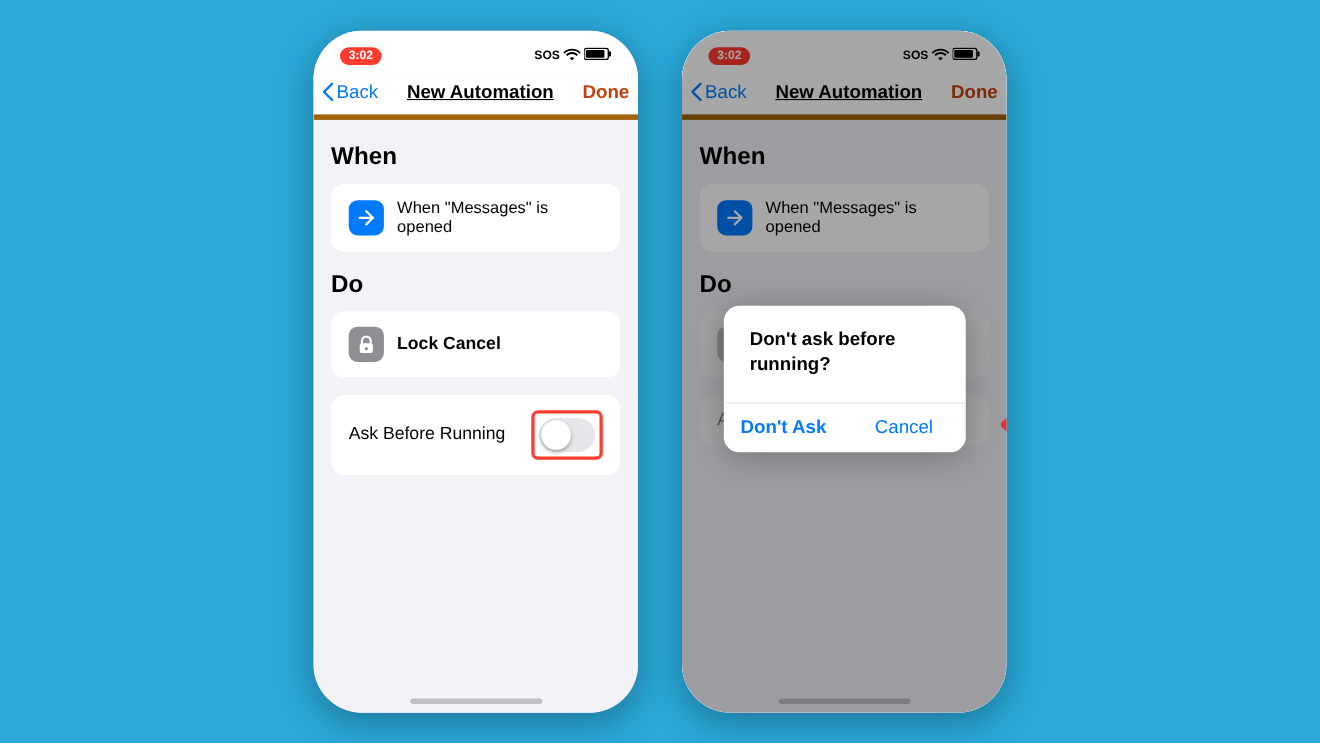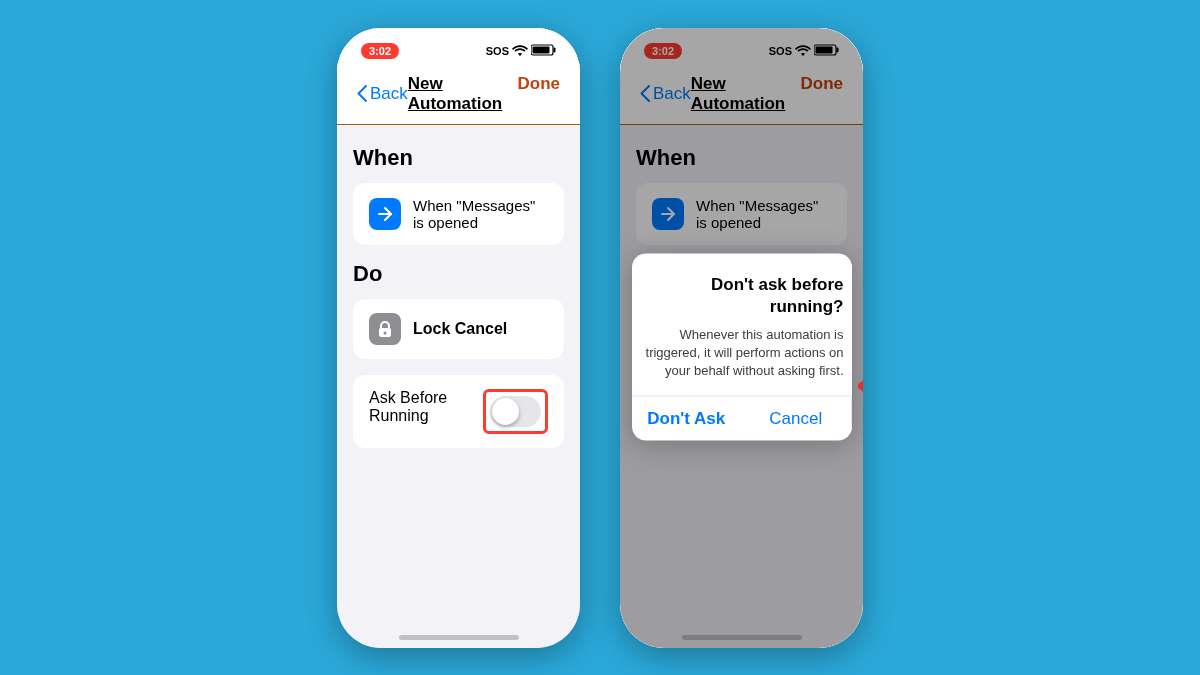--- a/index.html
+++ b/index.html
@@ -9,21 +9,21 @@
       background-color: #2aa8d8;
       display: flex;
       align-items: center;
       justify-content: center;
       gap: 40px;
       font-family: -apple-system, 'SF Pro Display', 'Helvetica Neue', Arial, sans-serif;
       overflow: hidden;
     }
 
     .phone {
-      width: 243px;
+      width: 295px;
       height: 620px;
       background: #f2f2f7;
       border-radius: 44px;
       overflow: hidden;
       position: relative;
       box-shadow: 0 8px 32px rgba(0,0,0,0.3);
     }
 
     .phone-screen {
       width: 100%;
@@ -48,22 +48,22 @@
       font-weight: 700;
       padding: 2px 8px;
       border-radius: 10px;
     }
 
     
     .nav-bar {
       background: white;
       display: flex;
       justify-content: space-between;
-      padding: 8px 20px 10px;
-      border-bottom: 1px solid #a16207;
+      padding: 8px 8px 10px;
+      border-bottom: 5px solid #a16207;
     }
 
     .nav-back {
       color: #007aff;
       font-size: 17px;
       display: flex;
       align-items: center;
       gap: 3px;
     }
 
@@ -127,21 +127,21 @@
     .card-bold {
       font-weight: 600;
       font-size: 16px;
     }
 
     .ask-row {
       background: white;
       border-radius: 12px;
       padding: 14px 16px;
       display: flex;
-      align-items: flex-start;
+      align-items: center;
       justify-content: space-between;
     }
 
     .ask-label {
       font-size: 16px;
       color: #000;
     }
 
     
     .toggle {
@@ -202,22 +202,22 @@
       transform: translate(-50%, -45%);
       width: 220px;
       background: white;
       border-radius: 14px;
       overflow: hidden;
       z-index: 10;
       box-shadow: 0 4px 30px rgba(0,0,0,0.25);
     }
 
     .dialog-body {
-      padding: 20px 8px 16px;
-      text-align: right;
+      padding: 20px 24px 16px;
+      text-align: left;
     }
 
     .dialog-title {
       font-size: 17px;
       font-weight: 700;
       color: #000;
       margin-bottom: 8px;
       line-height: 1.3;
     }
 
@@ -391,21 +391,20 @@
     </div>
 
     <div class="home-indicator"></div>
   </div>
 
   <div class="overlay-dim"></div>
 
   <div class="dialog">
     <div class="dialog-body">
       <div class="dialog-title">Don't ask before running?</div>
-      <div class="dialog-message">Whenever this automation is triggered, it will perform actions on your behalf without asking first.</div>
     </div>
     <div class="dialog-buttons">
       <div class="dialog-btn dialog-btn-confirm">Don't Ask</div>
       <div class="dialog-btn dialog-btn-cancel">Cancel</div>
     </div>
   </div>
 
   <div style="position:absolute; top:50%; right:-115px; transform:translateY(30px); z-index:30;">
     <svg width="120" height="36" viewBox="0 0 120 36">
       <line x1="110" y1="18" x2="10" y2="18" stroke="#e63030" stroke-width="5" stroke-linecap="round"></line>

